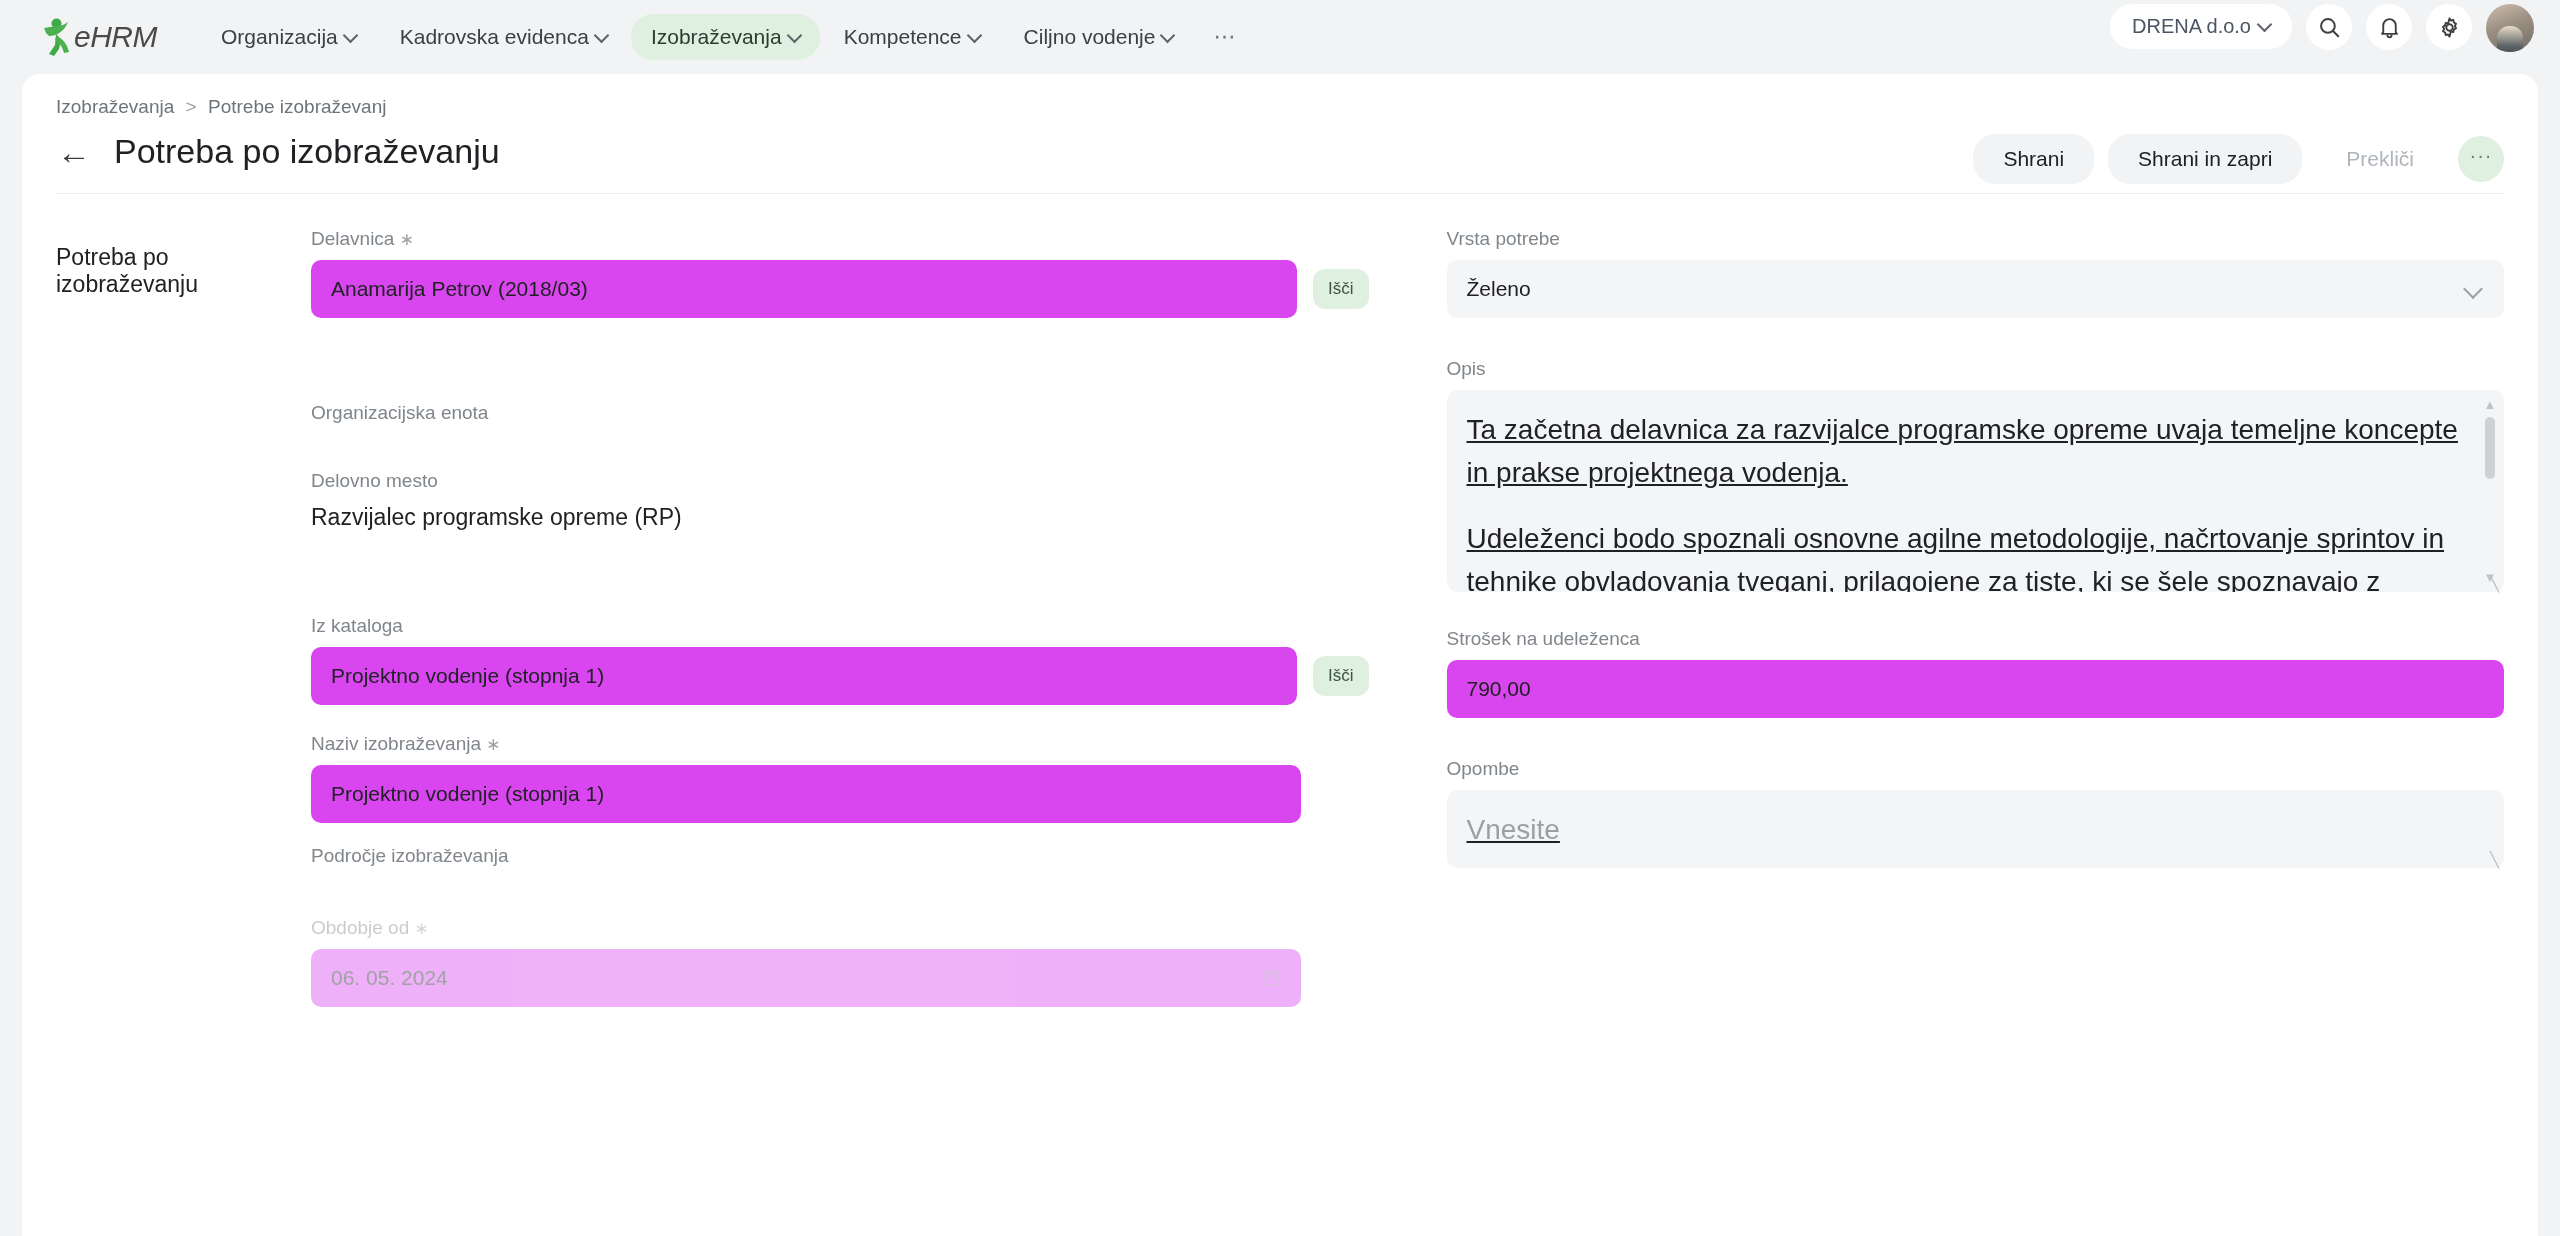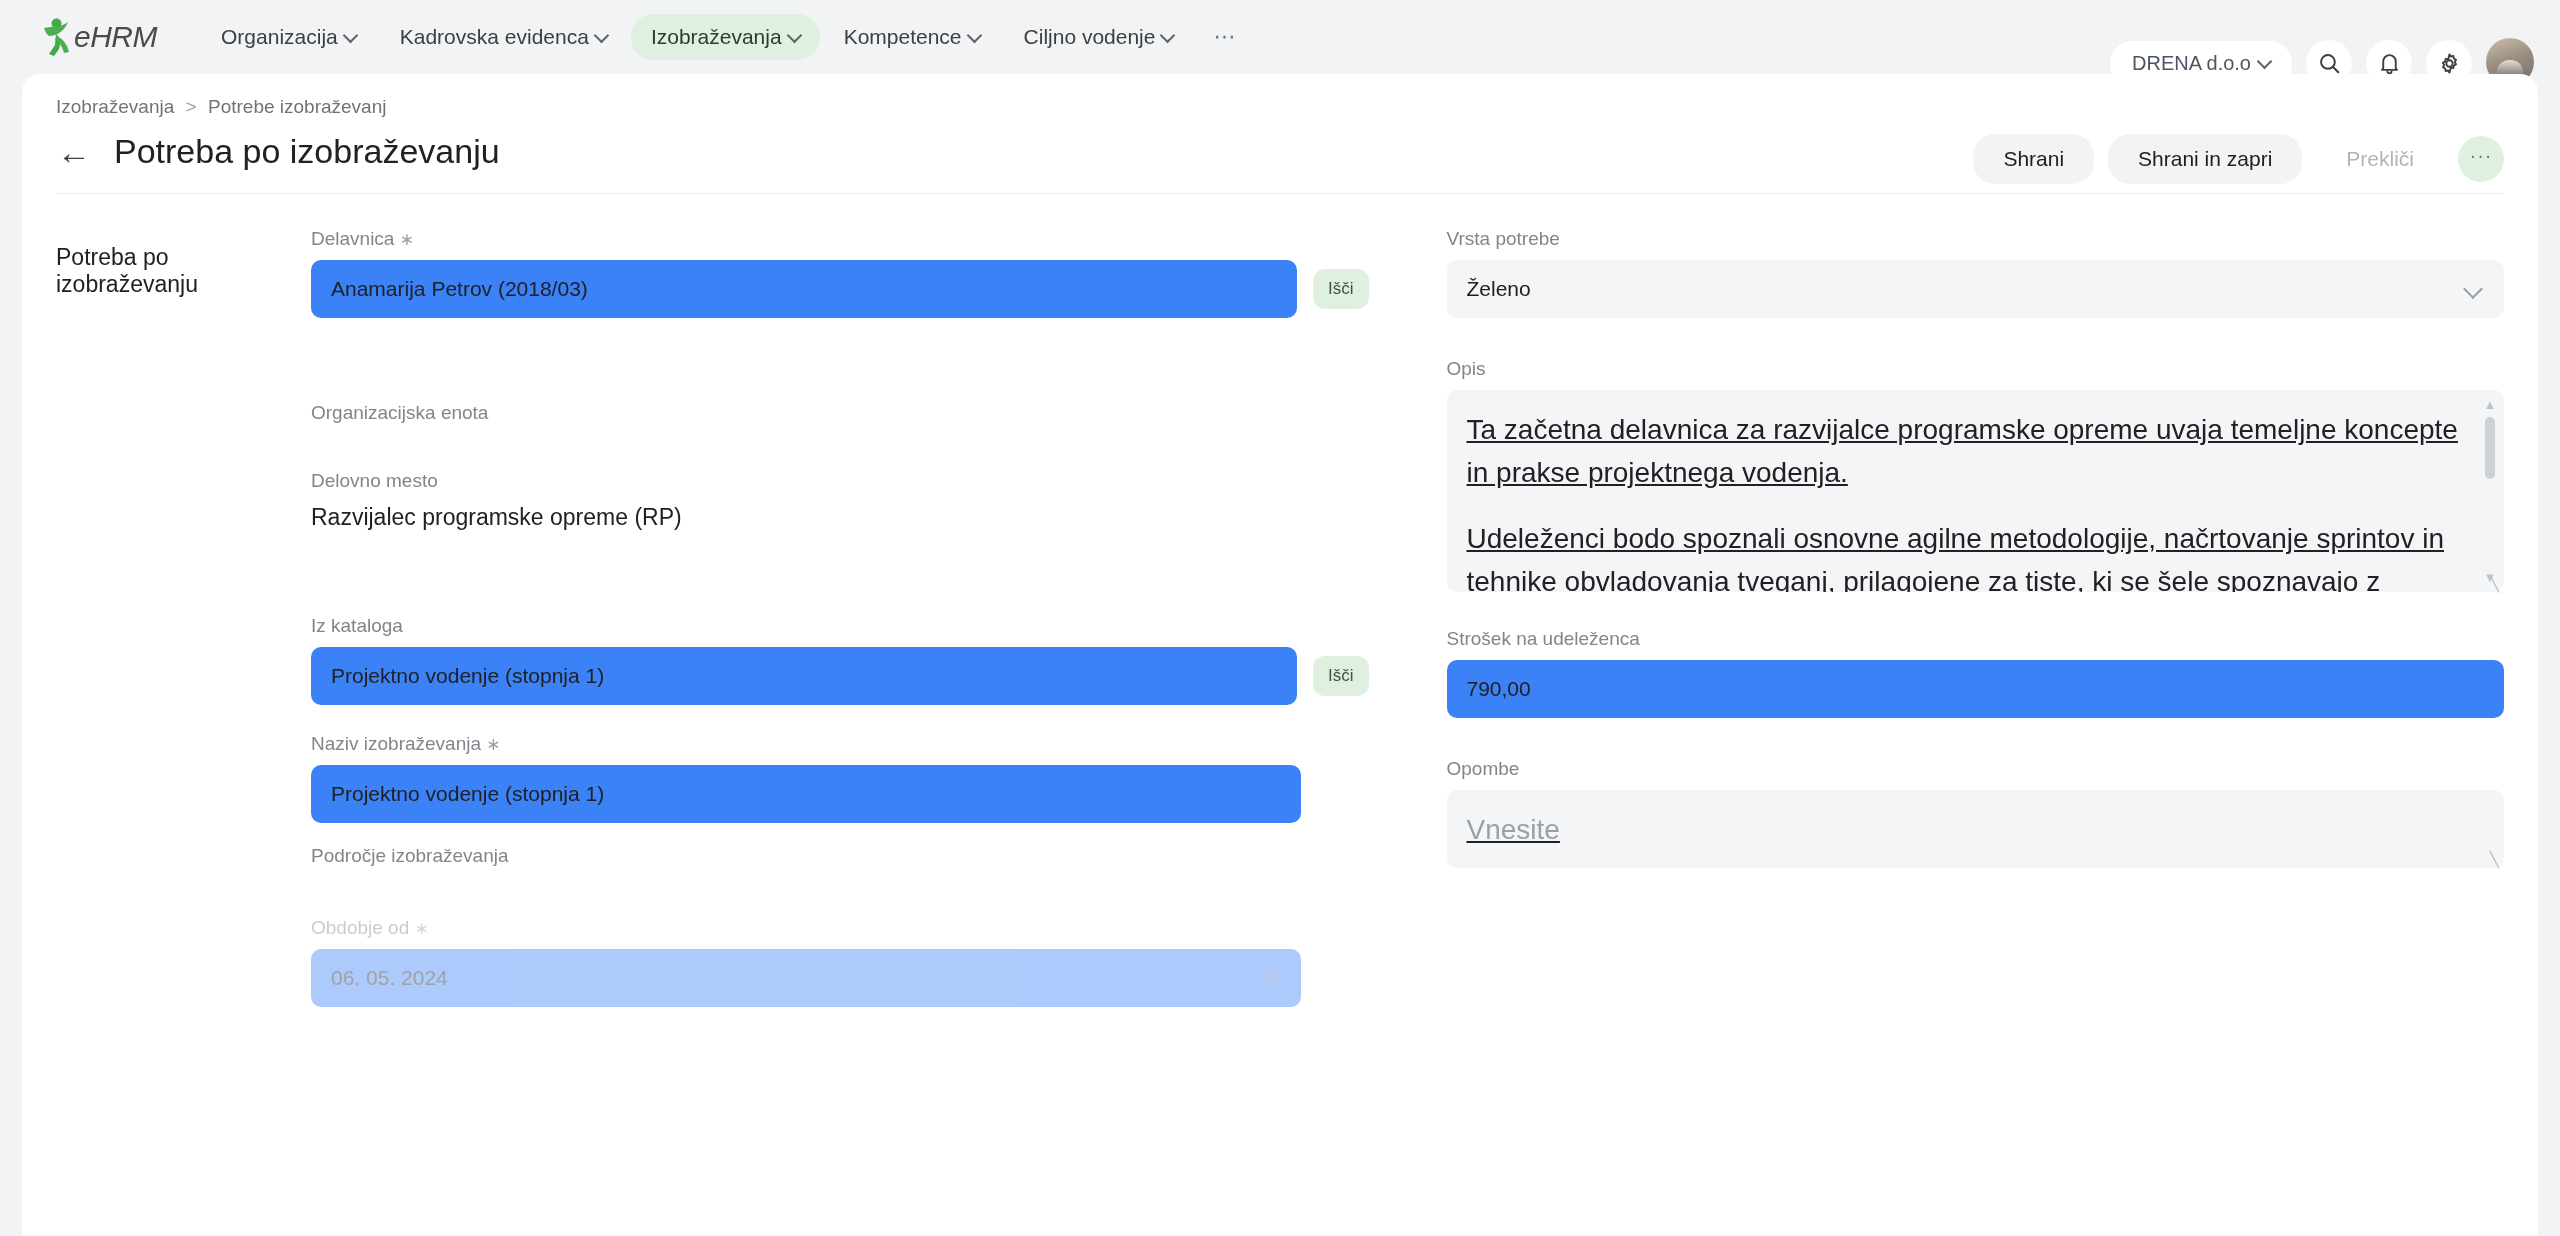--- a/index.html
+++ b/index.html
@@ -38,22 +38,22 @@
     width: 9px; height: 9px;
     border-right: 2px solid #5f6368; border-bottom: 2px solid #5f6368;
     transform: rotate(45deg);
   }
   .nav-more {
     padding: 11px 16px; font-size: 22px; color: #6b7280; letter-spacing: 2px;
     cursor: pointer;
   }
 
   .topbar-right {
-    position: absolute; right: 26px; top: 12px; height: 74px;
-    display: flex; align-items: flex-end; gap: 14px;
+    position: absolute; right: 26px; top: 4px; height: 74px;
+    display: flex; align-items: flex-start; gap: 14px;
   }
   .company-chip {
     background: #ffffff; border-radius: 22px;
     padding: 11px 22px; font-size: 20px; color: #4b5563;
     display: flex; align-items: center; gap: 8px; white-space: nowrap;
     cursor: pointer;
   }
   .icon-btn {
     width: 46px; height: 46px; border-radius: 50%;
     background: #ffffff; display: flex; align-items: center; justify-content: center;
@@ -118,21 +118,21 @@
   .col-form {
     flex: 1; display: grid;
     grid-template-columns: 1fr 1fr; gap: 0 78px;
   }
 
   .field { margin-bottom: 0; }
   .flabel { font-size: 19px; color: #80868b; margin-bottom: 10px; display:block; }
   .req { color: #9aa0a6; font-size: 17px; }
 
   .inp {
-    background: #3b82f6; border: none; border-radius: 10px;
+    background: #d946ef; border: none; border-radius: 10px;
     height: 58px; width: 100%;
     padding: 0 20px; font-size: 21px; color: #202124;
     font-family: inherit; display: flex; align-items: center;
   }
   .inp-row { display: flex; align-items: center; gap: 16px; }
   .search-btn {
     background: #dff0e0; color: #3f5442; border: none;
     border-radius: 12px; height: 40px; padding: 0 15px;
     font-size: 17px; font-family: inherit; cursor: pointer; white-space: nowrap;
   }

